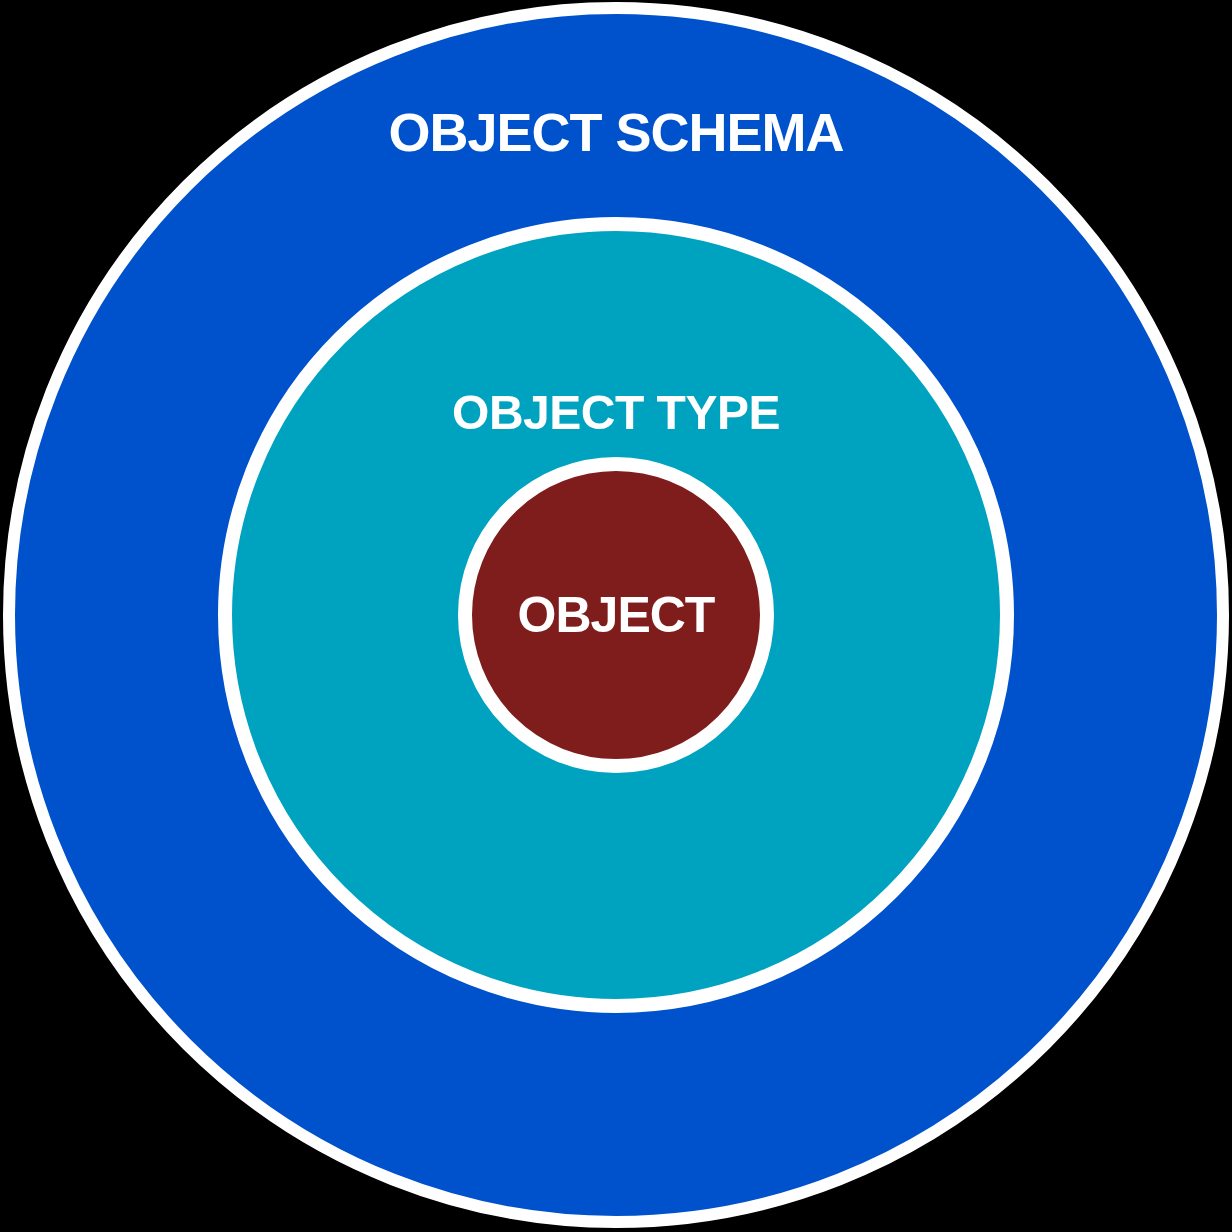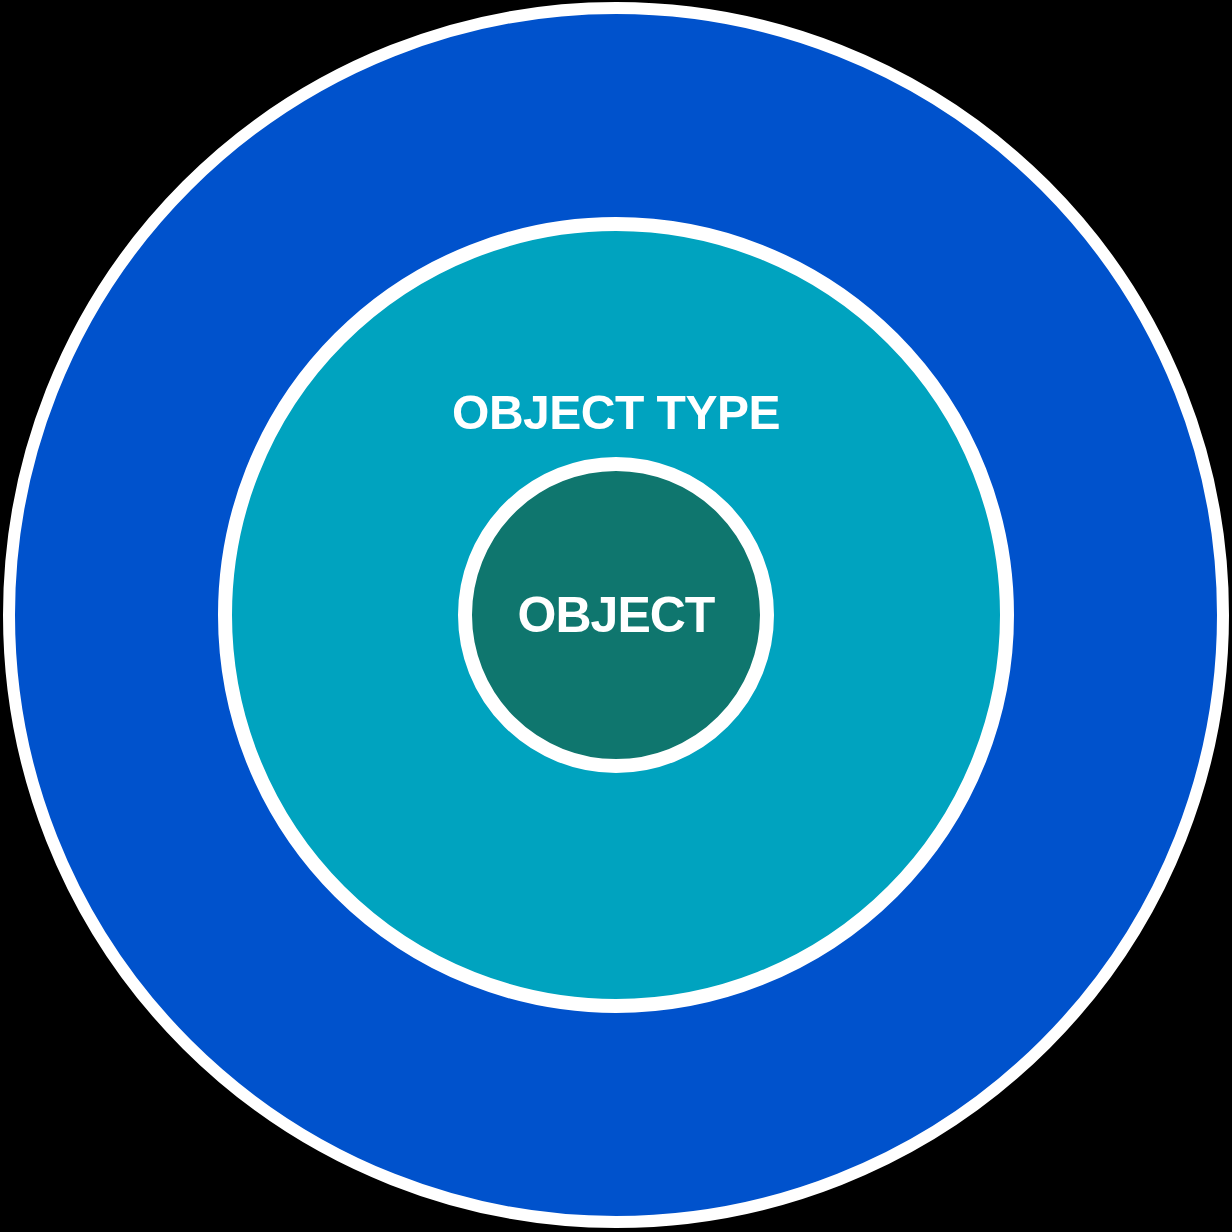--- a/index.html
+++ b/index.html
@@ -81,20 +81,21 @@
 </style>
 </head>
 <body>
 
 <div class="stage">
 
   <div class="circle circle-outer" style="background-color: rgb(0, 82, 204);"></div>
 
   <div class="circle circle-middle" style="background-color: rgb(0, 163, 191);"></div>
 
-  <div class="circle circle-inner" style="background-color: #0f766e;">
+  <div class="circle circle-inner" style="background-color: #7f1d1d;">
     <span class="label-object">OBJECT</span>
   </div>
 
+  <div class="ring-label label-schema">OBJECT SCHEMA</div>
 
   <div class="ring-label label-type">OBJECT TYPE</div>
 
 </div>
 
 </body></html>

